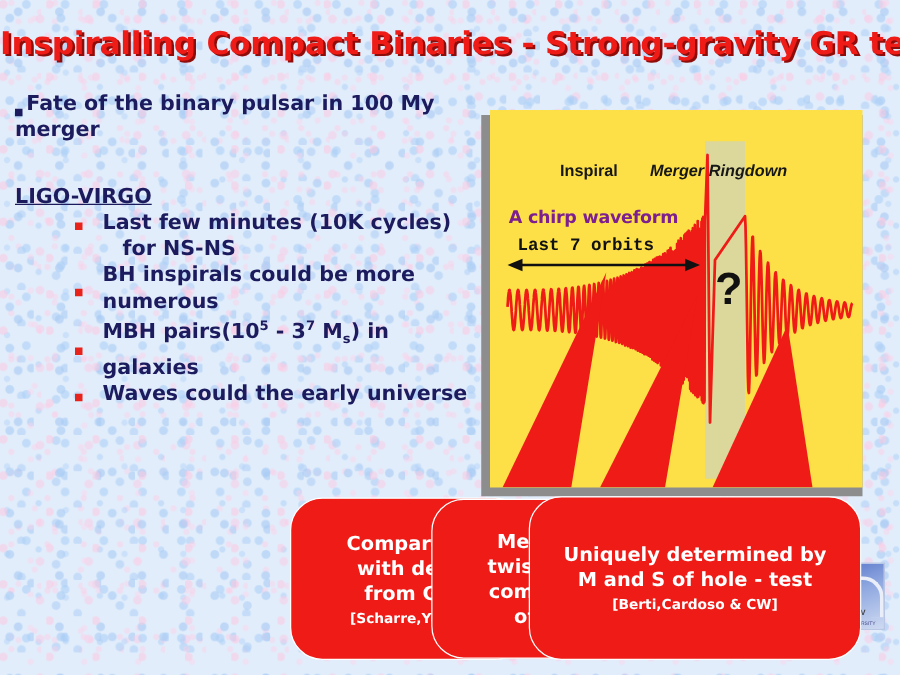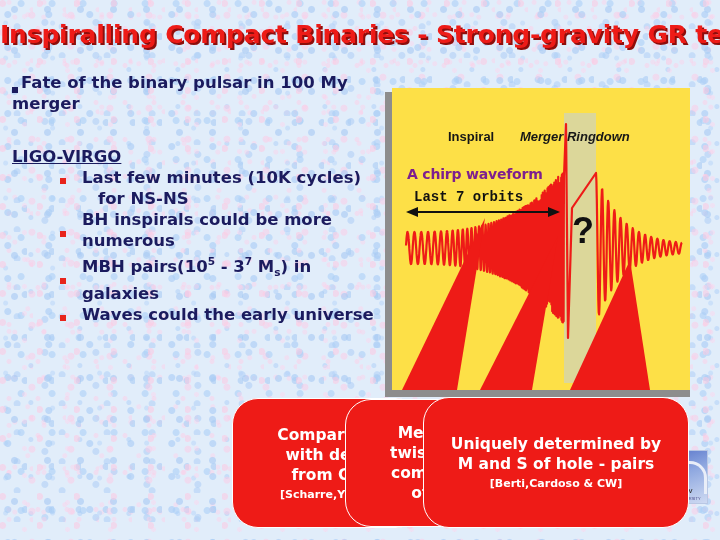--- a/index.html
+++ b/index.html
@@ -230,16 +230,16 @@
 
   <div class="callout" id="callout2">
     <div>Merg</div>
     <div>twistin</div>
     <div>compu</div>
     <div>of</div>
   </div>
 
   <div class="callout" id="callout3">
     <div>Uniquely determined by</div>
-    <div>M and S of hole - pairs</div>
+    <div>M and S of hole - test</div>
     <div class="cite">[Berti,Cardoso &amp; CW]</div>
   </div>
 </div>
 
 </body></html>

